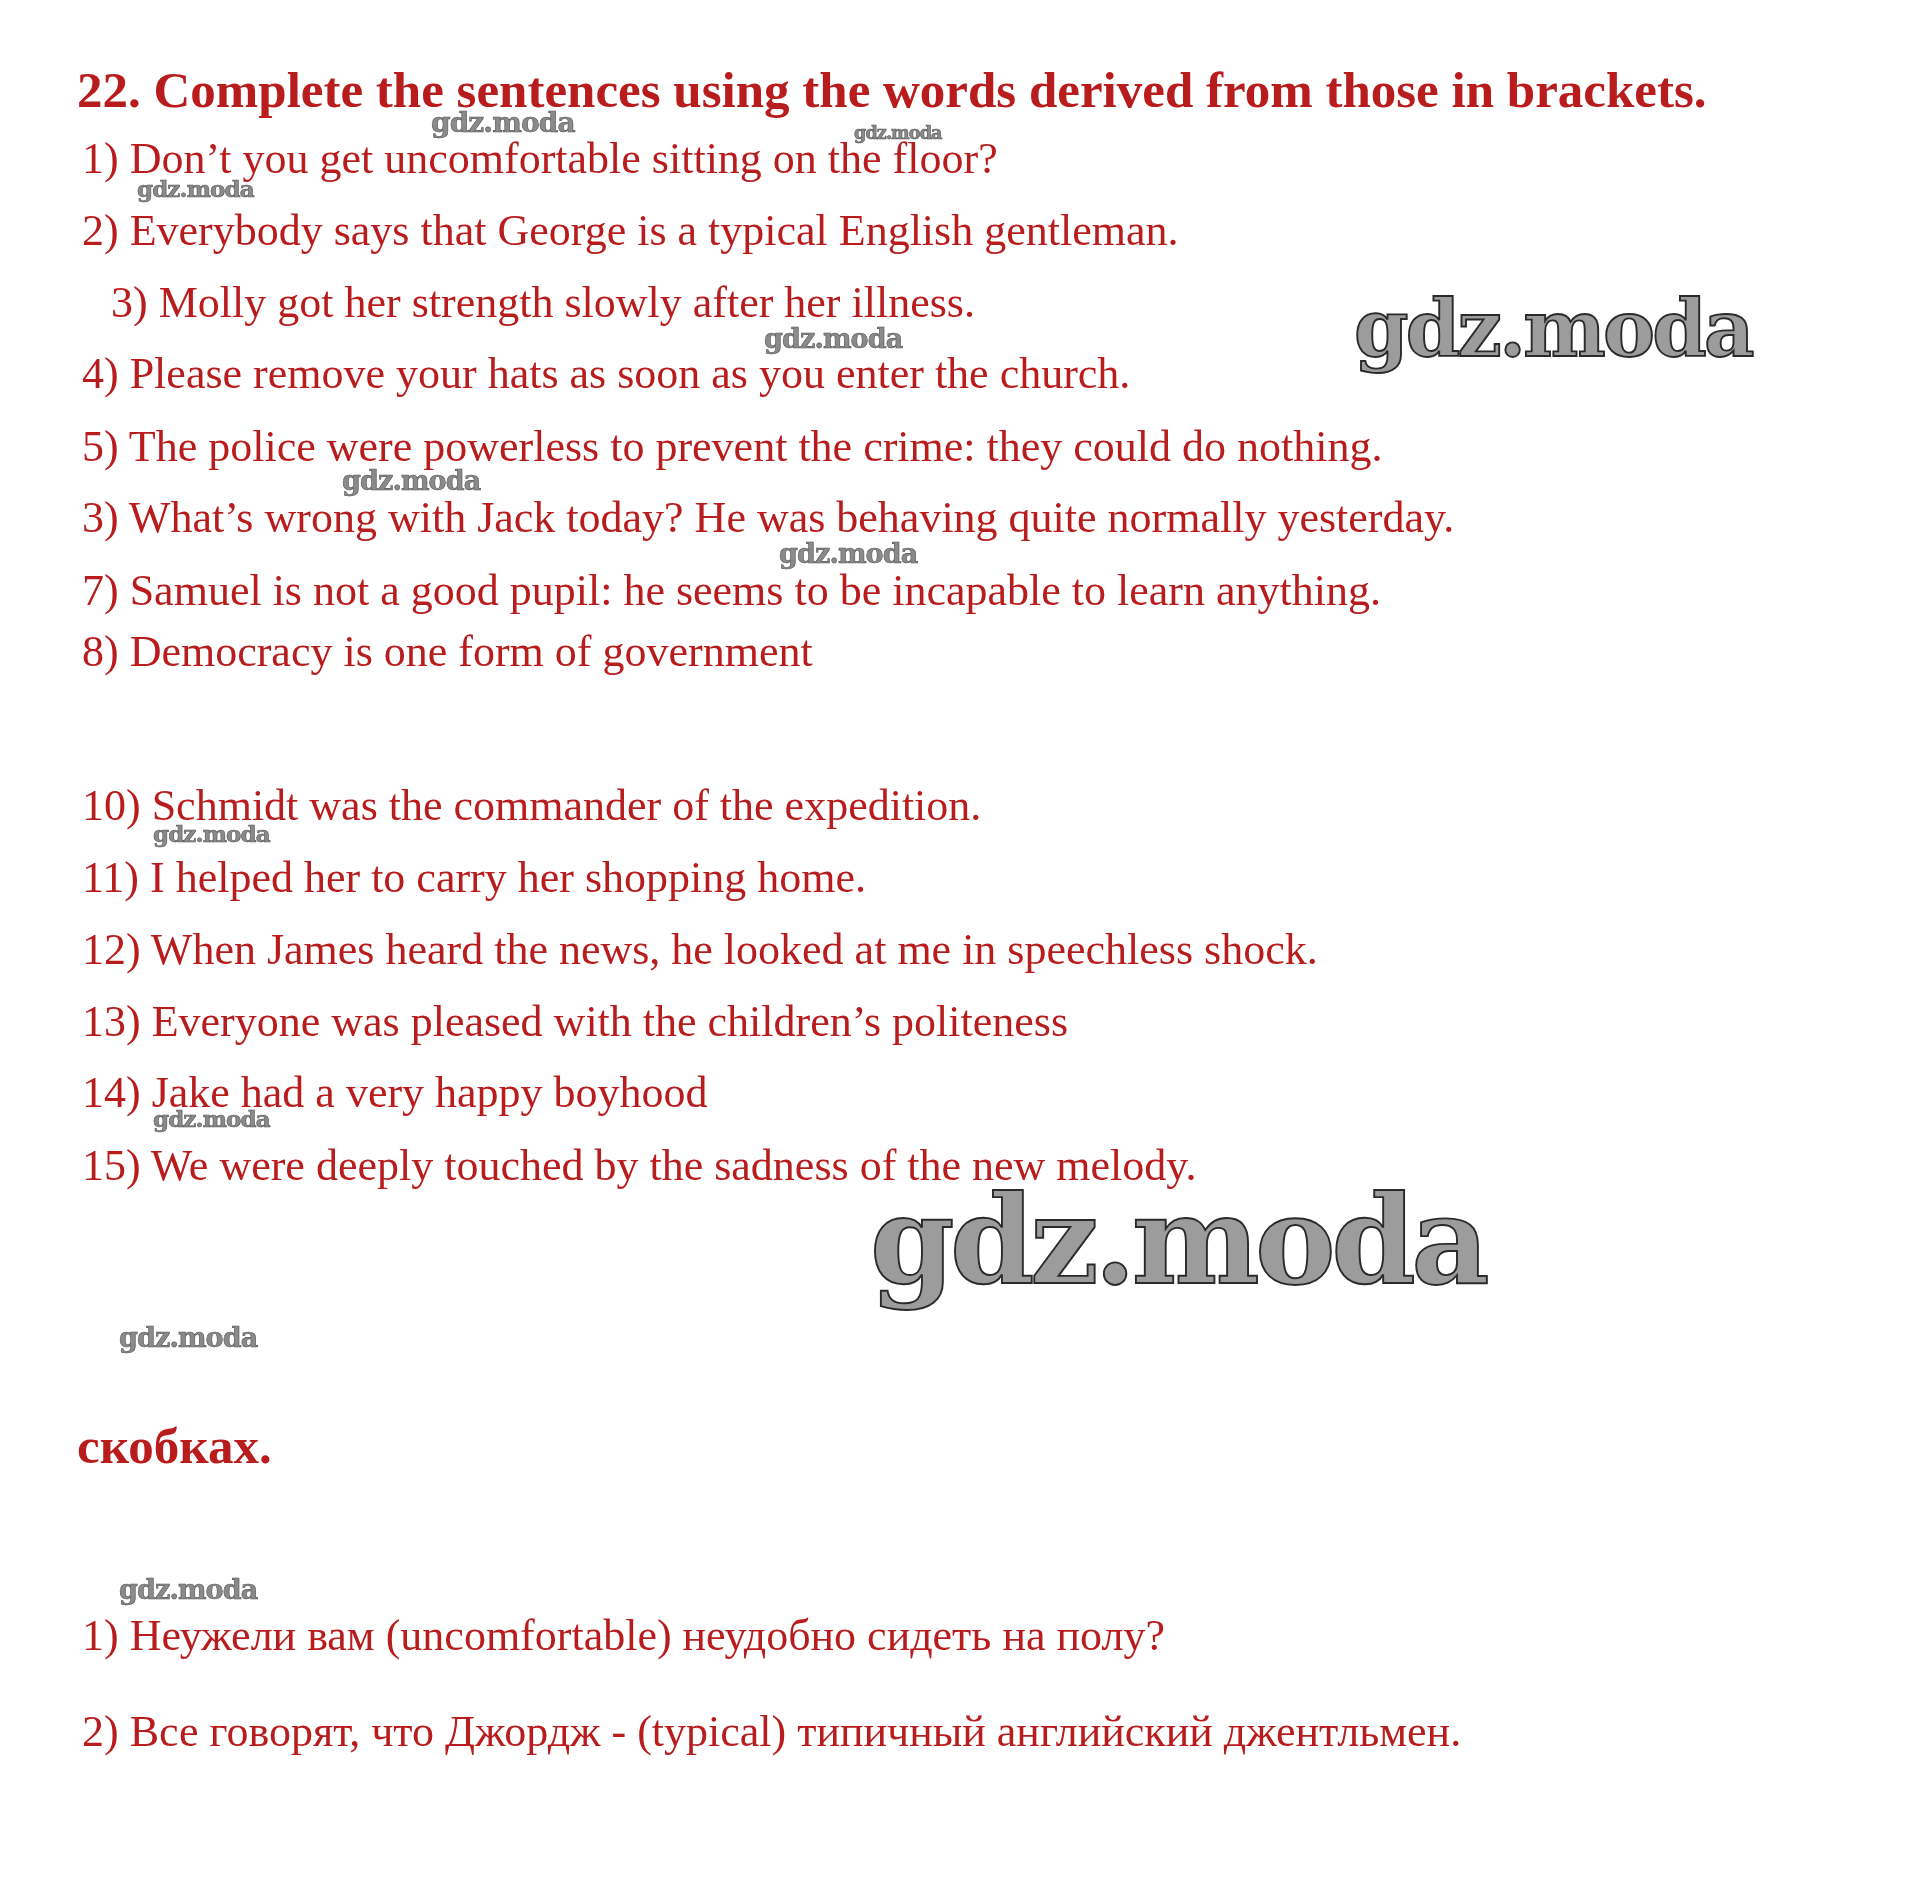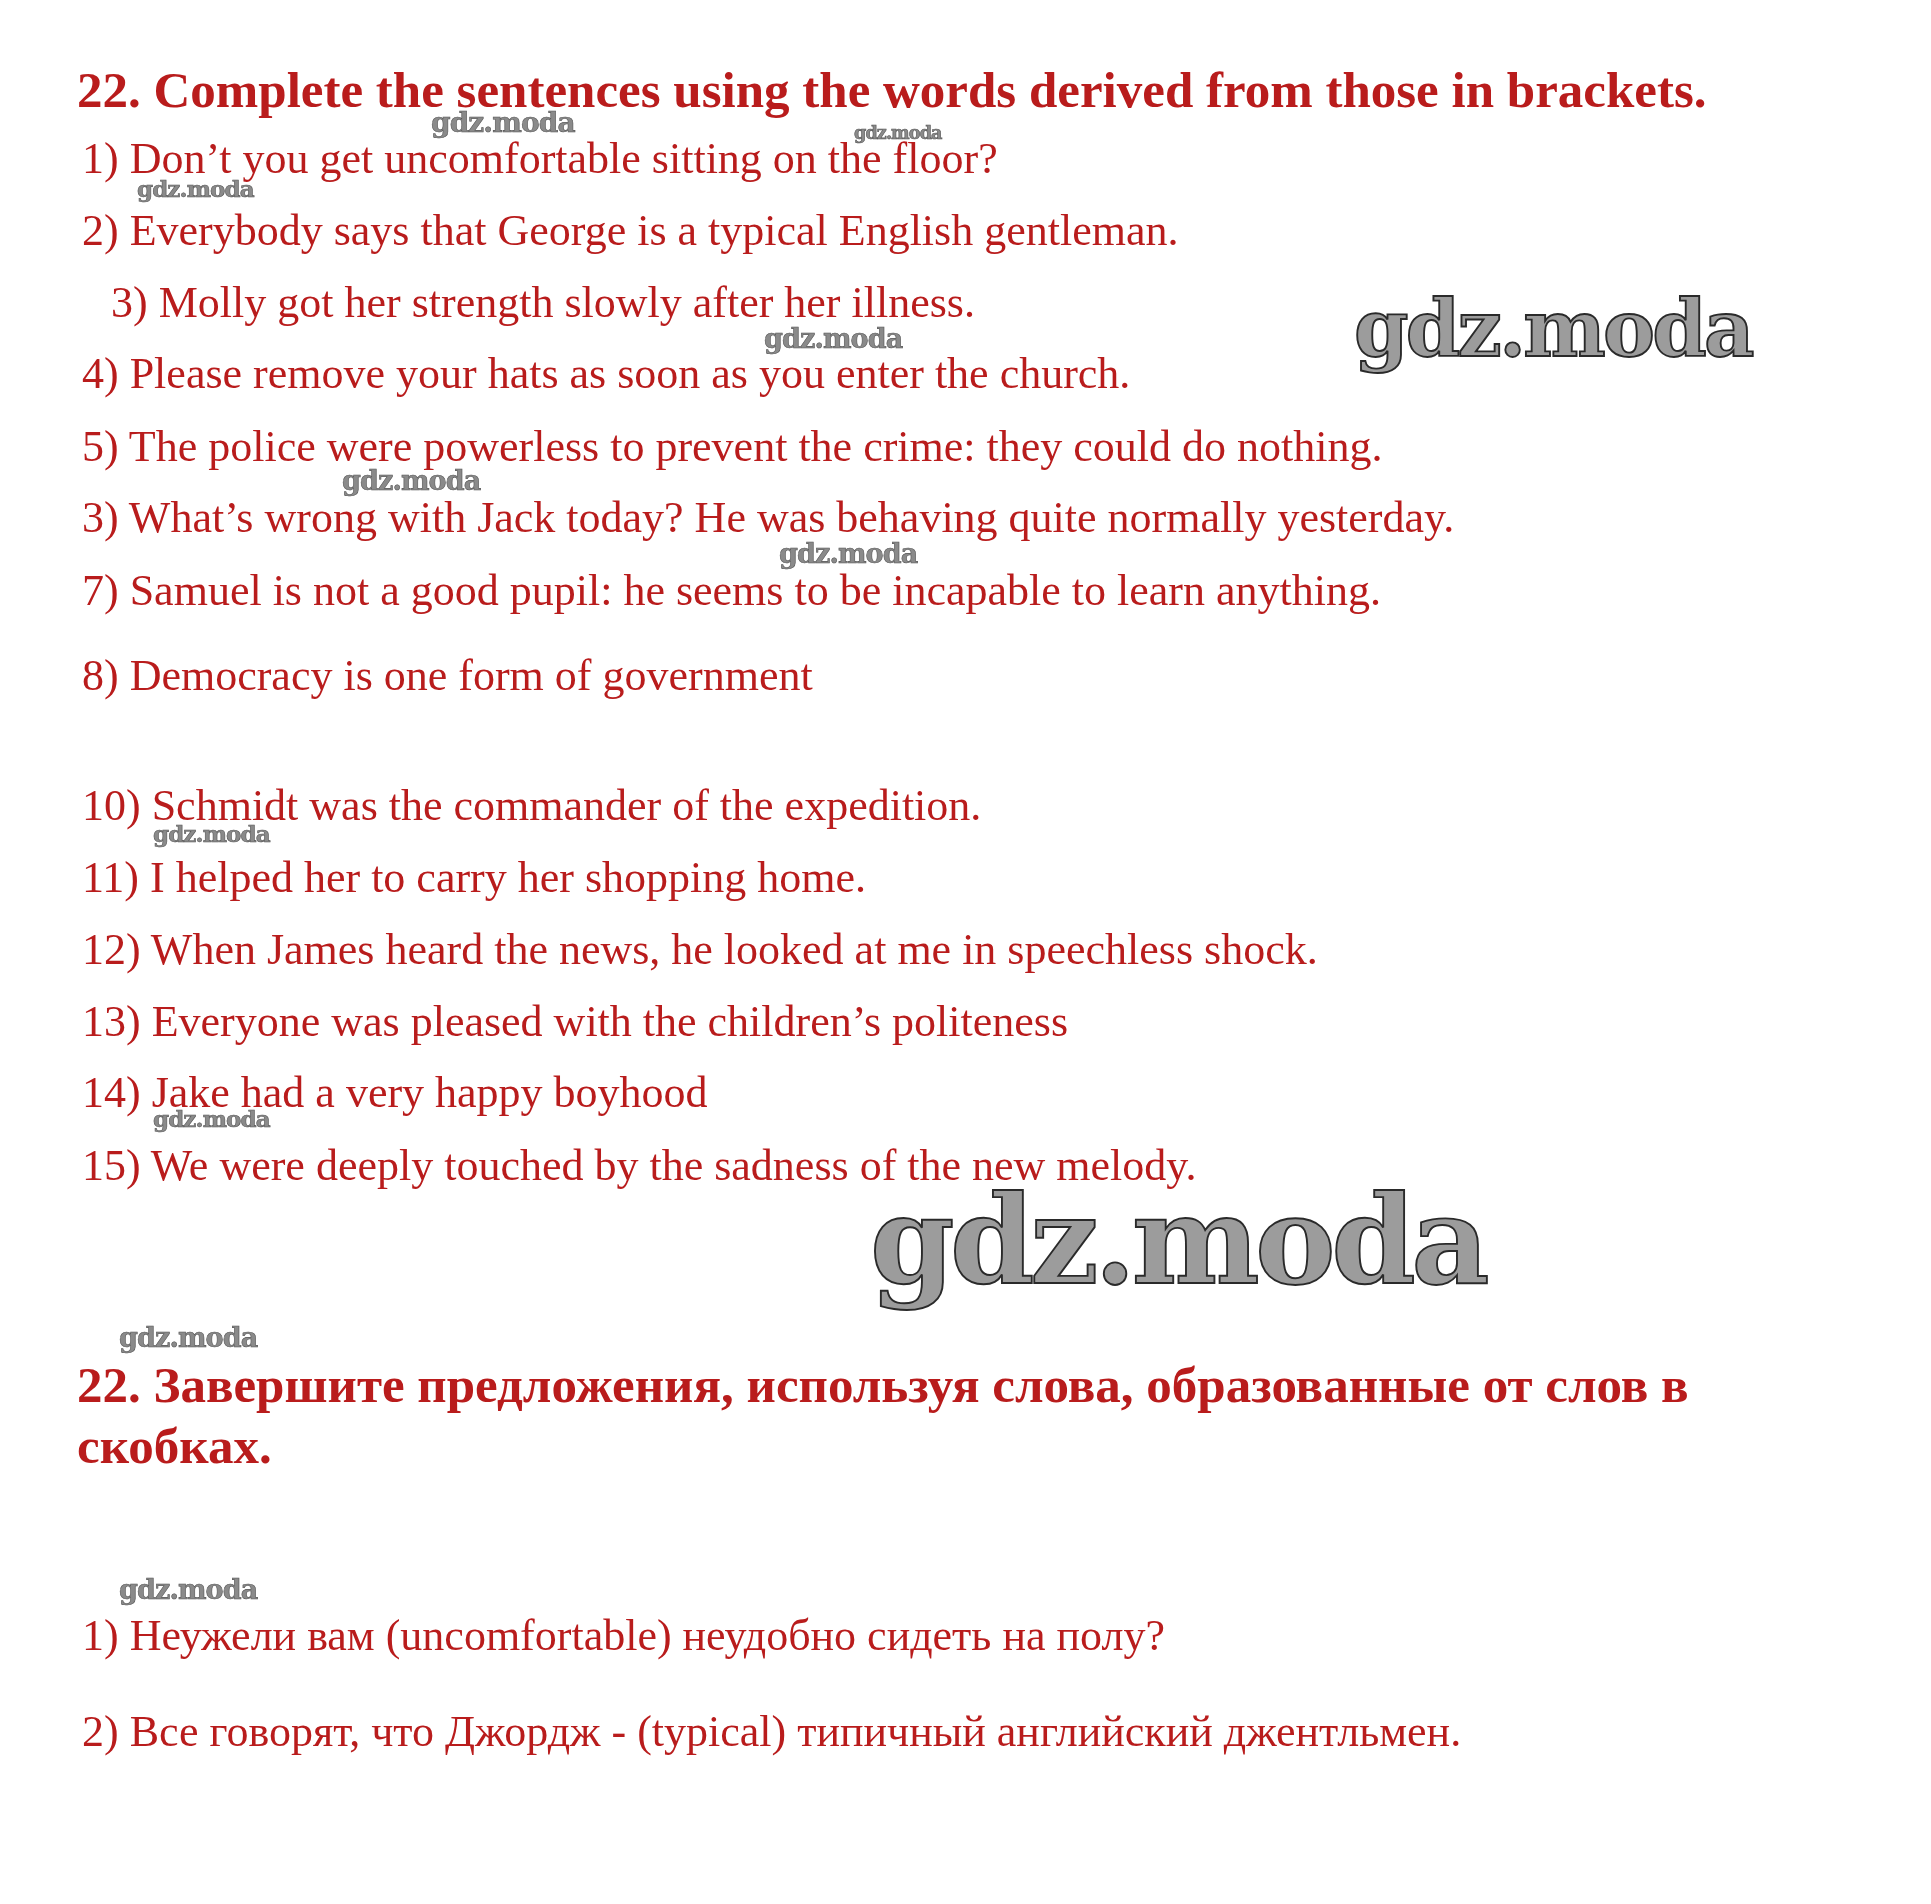--- a/index.html
+++ b/index.html
@@ -39,29 +39,28 @@
 
   <div class="line heading" style="top:65px;">22. Complete the sentences using the words derived from those in brackets.</div>
 
   <div class="line body-line" style="top:137px;">1) Don’t you get uncomfortable sitting on the floor?</div>
   <div class="line body-line" style="top:209px;">2) Everybody says that George is a typical English gentleman.</div>
   <div class="line body-line" style="top:281px;margin-left:29px;">3) Molly got her strength slowly after her illness.</div>
   <div class="line body-line" style="top:352px;">4) Please remove your hats as soon as you enter the church.</div>
   <div class="line body-line" style="top:425px;">5) The police were powerless to prevent the crime: they could do nothing.</div>
   <div class="line body-line" style="top:496px;">3) What’s wrong with Jack today? He was behaving quite normally yesterday.</div>
   <div class="line body-line" style="top:569px;">7) Samuel is not a good pupil: he seems to be incapable to learn anything.</div>
-  <div class="line body-line" style="top:654px;text-align:center;">8) Democracy is one form of government</div>
+  <div class="line body-line" style="top:630px;text-align:center;">8) Democracy is one form of government</div>
   <div class="line body-line" style="top:784px;text-align:center;">10) Schmidt was the commander of the expedition.</div>
   <div class="line body-line" style="top:856px;">11) I helped her to carry her shopping home.</div>
   <div class="line body-line" style="top:928px;">12) When James heard the news, he looked at me in speechless shock.</div>
   <div class="line body-line" style="top:1000px;">13) Everyone was pleased with the children’s politeness</div>
   <div class="line body-line" style="top:1071px;">14) Jake had a very happy boyhood</div>
   <div class="line body-line" style="top:1144px;">15) We were deeply touched by the sadness of the new melody.</div>
 
-  <div class="line heading" style="top:1360px;">22. Завершите предложения, используя слова, образованные от слов в</div>
   <div class="line heading" style="top:1421px;">скобках.</div>
 
   <div class="line body-line" style="top:1614px;">1) Неужели вам (uncomfortable) неудобно сидеть на полу?</div>
   <div class="line body-line" style="top:1710px;">2) Все говорят, что Джордж - (typical) типичный английский джентльмен.</div>
 
   <div class="wm" style="left:431px; top:109px; font-size:28px;">gdz.moda</div>
   <div class="wm" style="left:854px; top:124px; font-size:17.6px;">gdz.moda</div>
   <div class="wm" style="left:137px; top:177px; font-size:23px;">gdz.moda</div>
   <div class="wm" style="left:764px; top:325px; font-size:27px;">gdz.moda</div>
   <div class="wm" style="left:342px; top:467px; font-size:27px;">gdz.moda</div>

